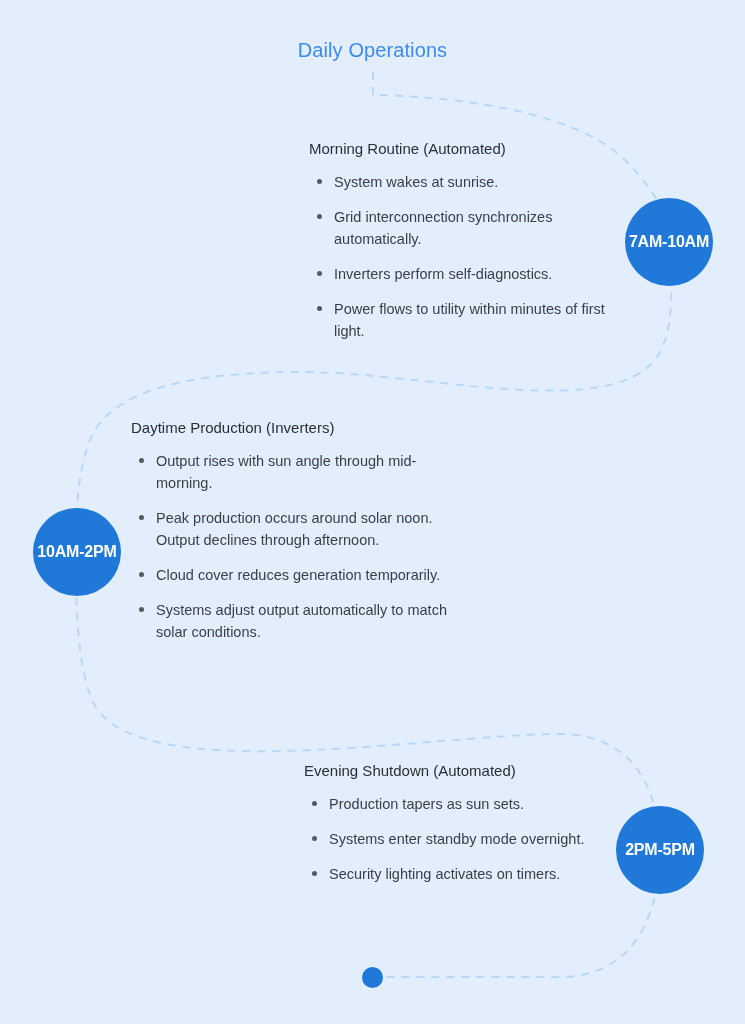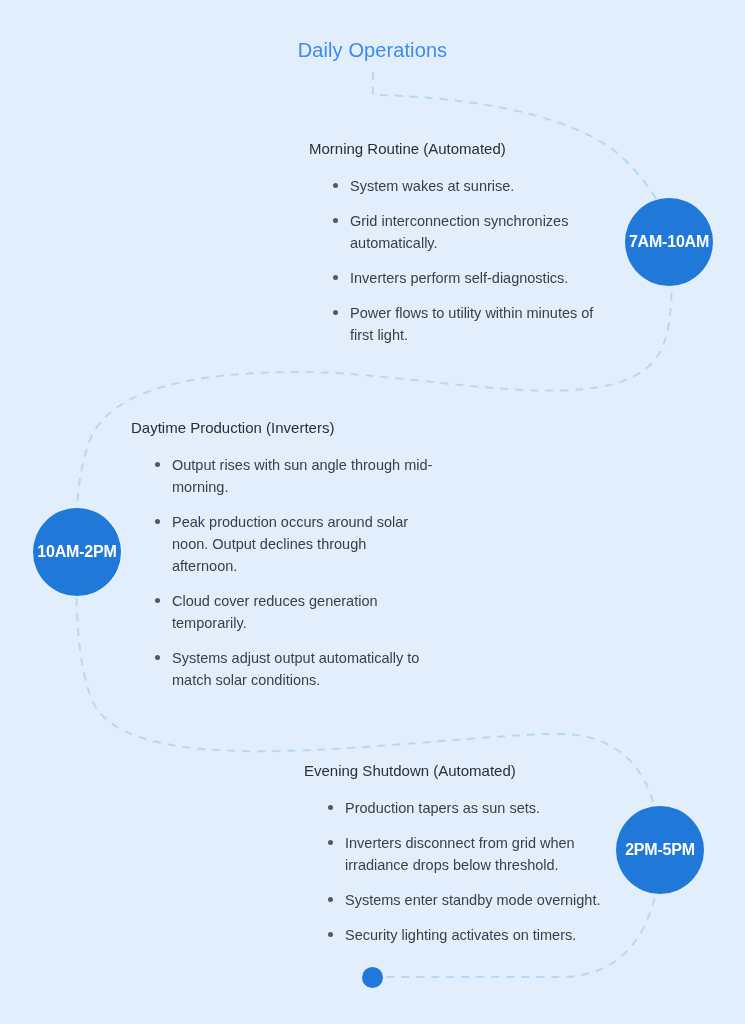--- a/index.html
+++ b/index.html
@@ -49,21 +49,21 @@
   }
   .stage-heading {
     font-size: 15px;
     font-weight: normal;
     color: #2a2f36;
     margin: 0 0 12px 0;
     line-height: 20px;
   }
   .stage-list {
     list-style: none;
-    margin: 16px;
+    margin: 0;
     padding: 0;
   }
   .stage-list li {
     position: relative;
     padding-left: 25px;
     margin-bottom: 13px;
     font-size: 14.5px;
     line-height: 22px;
     color: #3a3f45;
   }
@@ -213,24 +213,20 @@
 
   <div class="stage-block" id="block-evening">
     <div class="stage-heading">Evening Shutdown (Automated)</div>
     <ul class="stage-list">
       <li>
         <span class="bullet"></span>
         <span>Production tapers as sun sets.</span>
       </li>
       <li>
         <span class="bullet"></span>
-        <span>Inverters disconnect from grid when irradiance drops below threshold.</span>
-      </li>
-      <li>
-        <span class="bullet"></span>
         <span>Systems enter standby mode overnight.</span>
       </li>
       <li>
         <span class="bullet"></span>
         <span>Security lighting activates on timers.</span>
       </li>
     </ul>
   </div>
 
   <div class="time-badge" id="badge-evening">

